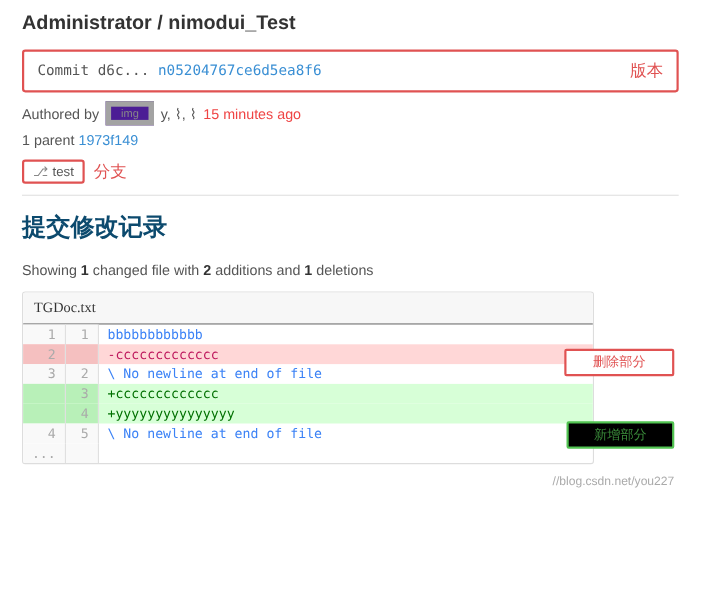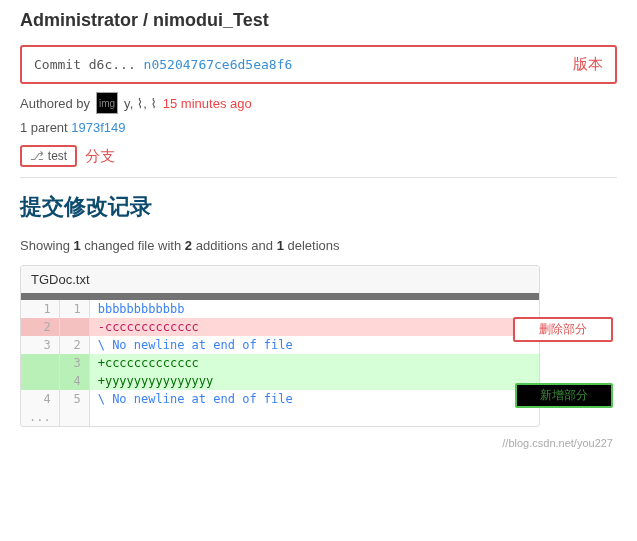--- a/index.html
+++ b/index.html
@@ -49,24 +49,24 @@
     }
     .authored-row {
       display: flex;
       align-items: center;
       gap: 6px;
       margin-bottom: 6px;
       font-size: 13px;
       color: #555;
     }
     .avatar-placeholder {
-      width: 22px;
+      width: 44px;
       height: 22px;
-      background: #000000;
-      border: 1px solid #a3a3a3;
+      background: #4c1d95;
+      border: 5px solid #a3a3a3;
       display: inline-flex;
       align-items: center;
       justify-content: center;
       font-size: 10px;
       color: #888;
     }
     .time-text {
       color: #ef4444;
       font-size: 13px;
     }
@@ -126,21 +126,22 @@
       border: 1px solid #ddd;
       border-radius: 3px;
       margin-bottom: 10px;
       overflow: hidden;
     }
     .file-diff-header {
       background: #f7f7f7;
       padding: 6px 10px;
       font-size: 13px;
       color: #333;
-      border-bottom: 7px solid #737373;
+      border-bottom: 1px solid #737373;
+      font-family: Liberation Serif, serif;
     }
     .diff-table {
       width: 100%;
       border-collapse: collapse;
       font-family: monospace;
       font-size: 12px;
     }
     .diff-table td {
       padding: 2px 8px;
       white-space: pre;

